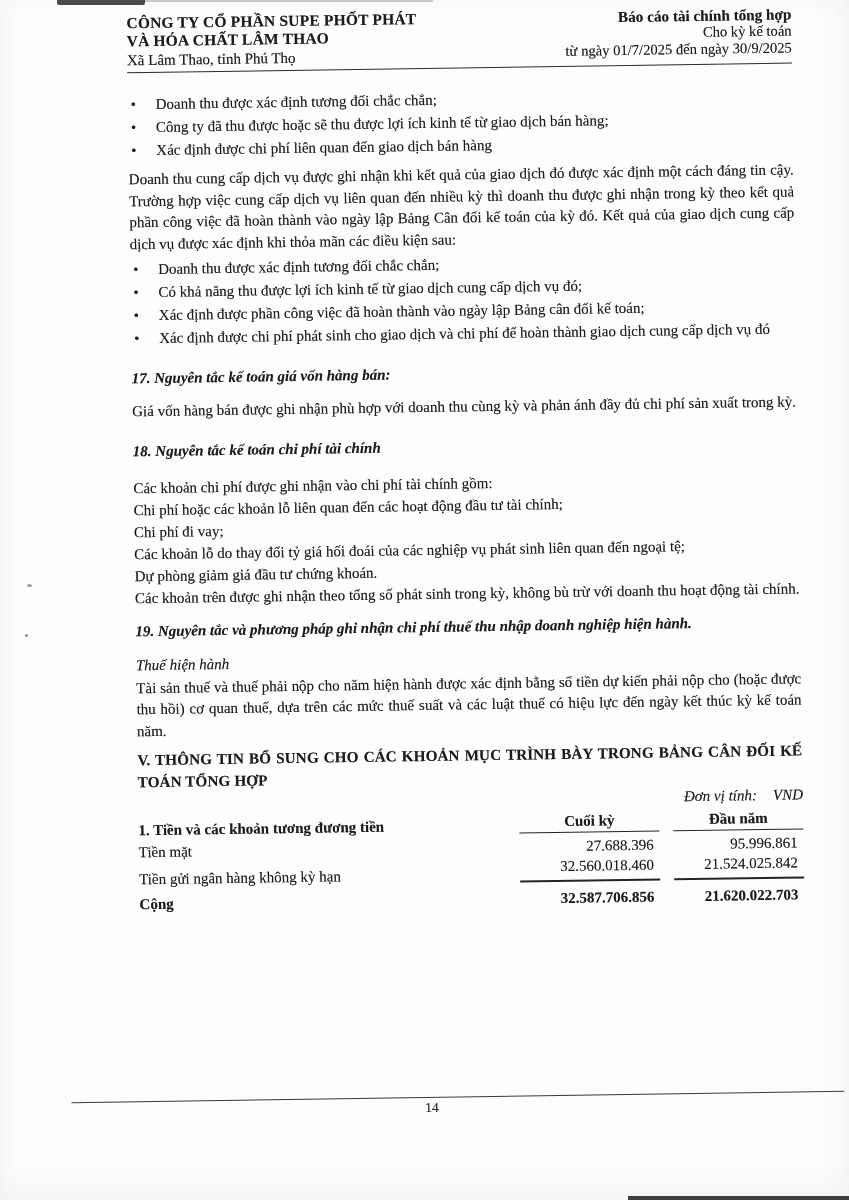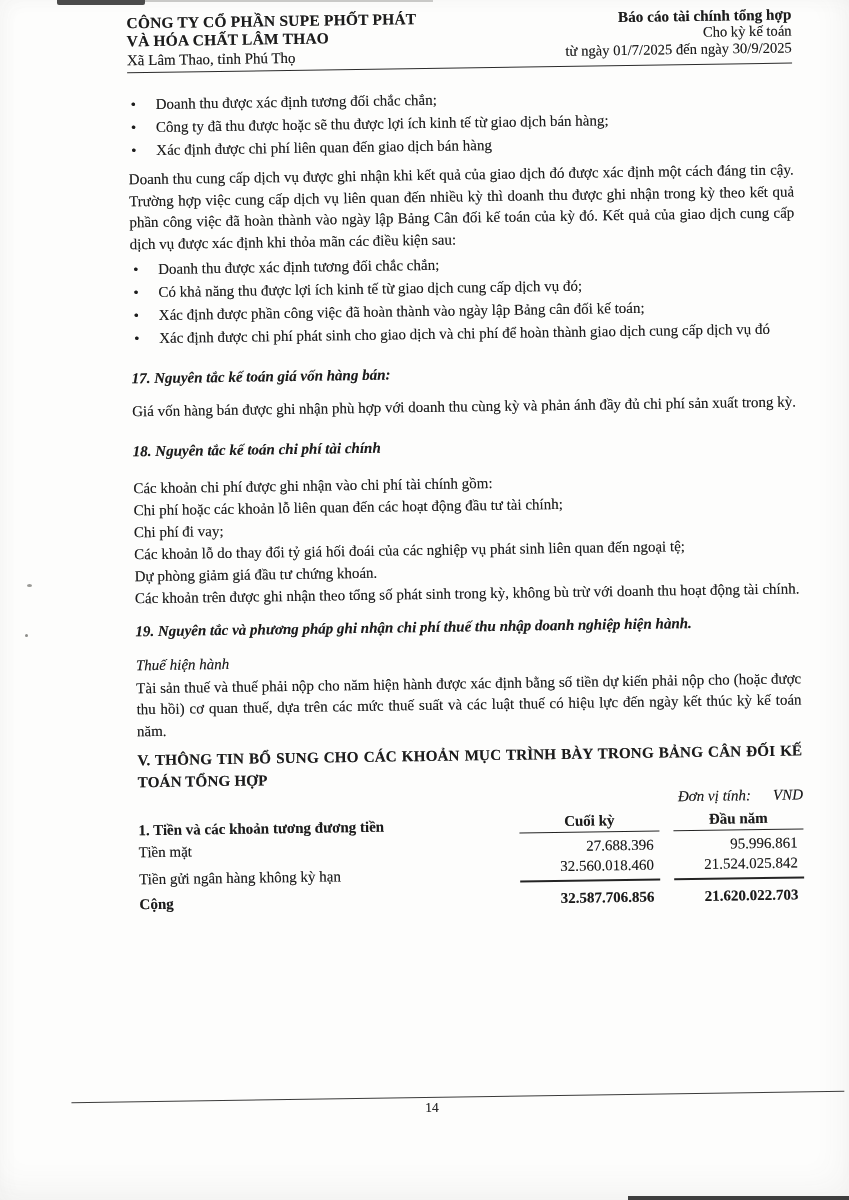--- a/index.html
+++ b/index.html
@@ -48,21 +48,21 @@
   .sec17-head { margin-top:18px; }
   .p17 { margin-top:12px; }
   .sec18-head { margin-top:18px; }
   .sec18-lines { margin-top:15px; font-size:15px; line-height:22px; }
   .sec18-lines div { text-align:justify; }
   .sec19-head { margin-top:12px; }
   .thue-sub { margin-top:13px; font-size:15px; font-style:italic; line-height:21px; }
   .p19 { margin-top:2px; }
   .secv-head { margin-top:7px; font-size:15.2px; font-weight:bold; line-height:22px; text-align:justify; letter-spacing:0.1px; }
   .unit-line { margin-top:3px; text-align:right; font-size:15px; font-style:italic; }
-  .unit-line .unit-val { margin-left:22px; }
+  .unit-line .unit-val { margin-left:16px; }
 
   
   .t1 { margin-top:6px; font-size:15px; }
   .trow { display:grid; grid-template-columns:1fr 140px 14px 130px; align-items:end; }
   .t1-title { font-weight:bold; }
   .num-head { font-weight:bold; text-align:center; border-bottom:1.5px solid #242424; padding-bottom:2px; }
   .val { text-align:right; padding-right:6px; }
   .r1 { margin-top:5px; }
   .r2 { margin-top:3px; }
   .r2 .val { border-bottom:2px solid #242424; padding-bottom:5px; }

